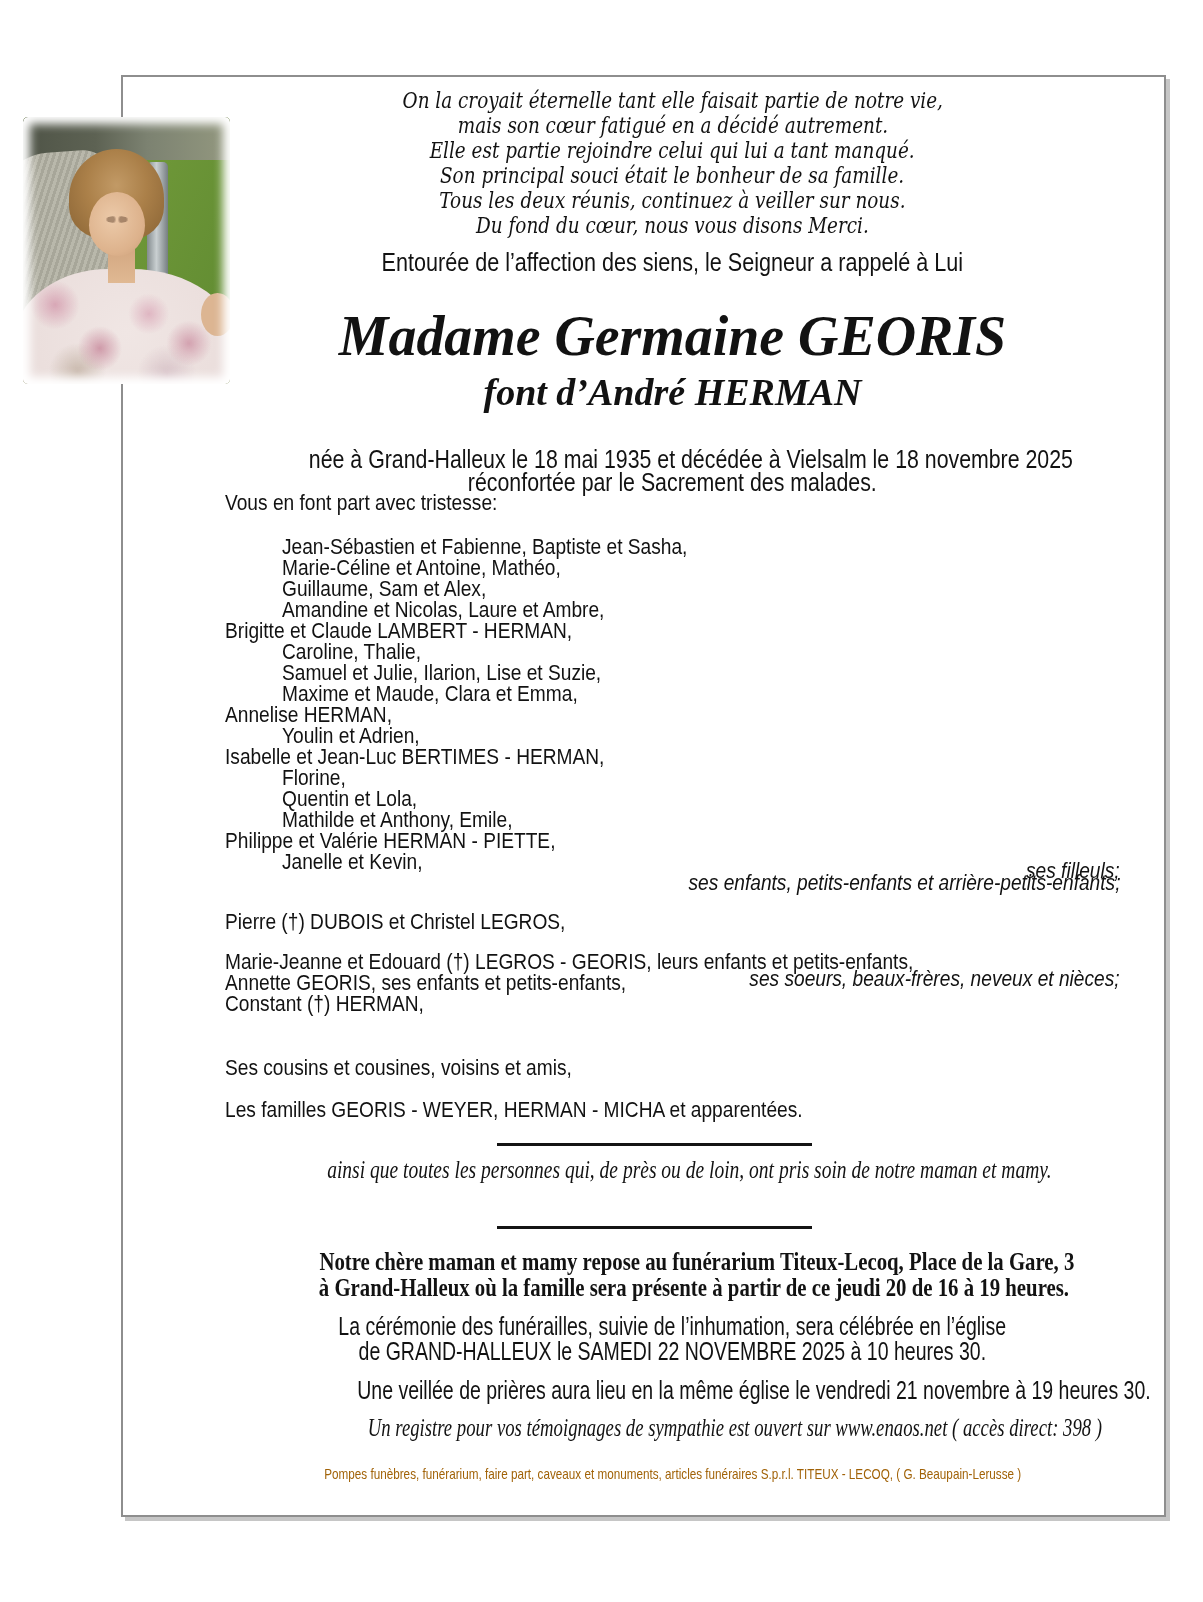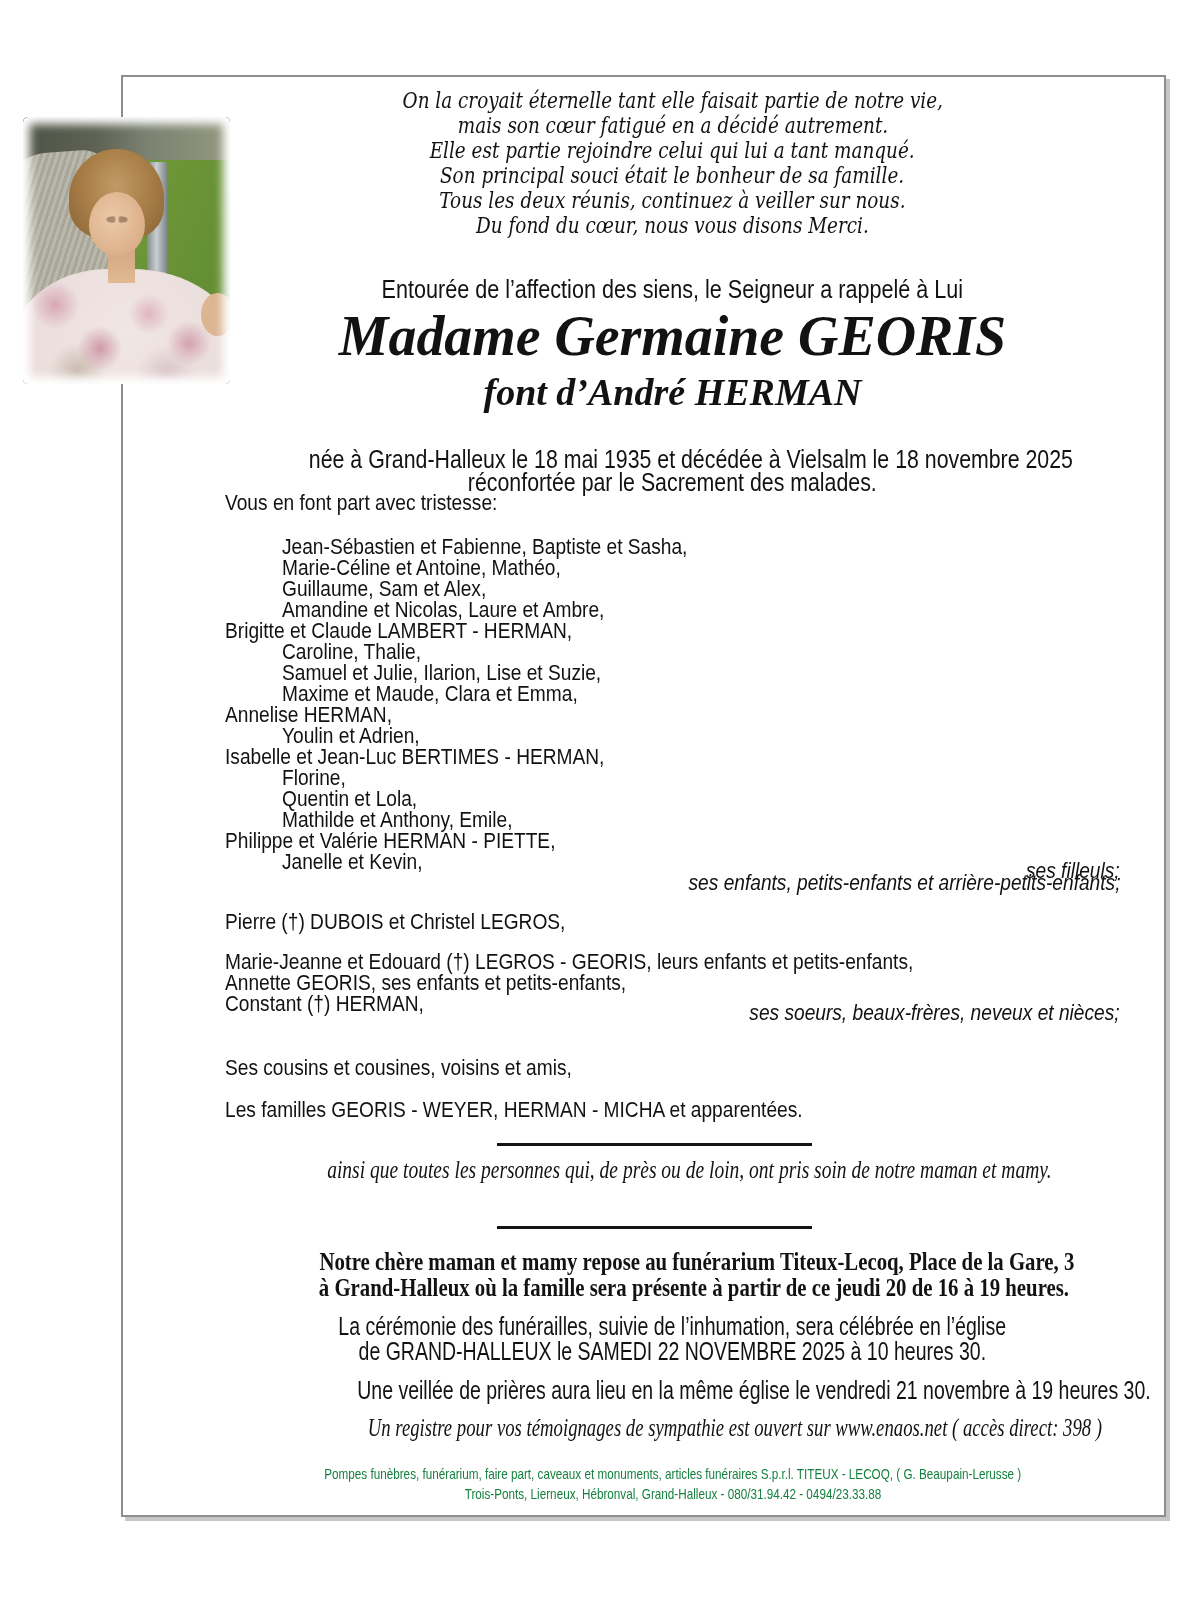--- a/index.html
+++ b/index.html
@@ -17,47 +17,47 @@
   
   .blk { position:absolute; left:225px; width:895px; text-align:center; }
   .blk .ln { white-space:nowrap; }
   .blk .ln > span { display:inline-block; white-space:nowrap; transform:scaleX(var(--sx,1)); transform-origin:50% 50%; }
   .left { text-align:left; }
   .left .ln > span { transform-origin:0 50%; }
   .right { text-align:right; }
   .right .ln > span { transform-origin:100% 50%; }
 
   .poem       { top:88px;  font:italic 23px/25px "DejaVu Serif", serif; --sx:0.80; }
-  .intro      { top:275px; font:26px/28px "Liberation Sans", sans-serif; --sx:0.83; }
+  .intro      { top:248px; font:26px/28px "Liberation Sans", sans-serif; --sx:0.83; }
   .title      { top:306px; font:italic 700 57px/60px "Liberation Serif", serif; --sx:0.98; }
   .subtitle   { top:372px; font:italic 700 38px/40px "Liberation Serif", serif; --sx:1; }
   .lifeline   { top:448px; font:26px/23px "Liberation Sans", sans-serif; --sx:0.82; }
   .announce   { top:492px; font:22px/21px "Liberation Sans", sans-serif; --sx:0.87; }
 
   .family     { top:536px; font:22px/21px "Liberation Sans", sans-serif; --sx:0.87; }
   .family .ln.indent > span { margin-left:57px; }
 
   .note       { font:italic 22px/21px "Liberation Sans", sans-serif; --sx:0.87; }
   .note-children { top:872px; }
   .godchildren  { top:911px; font:22px/21px "Liberation Sans", sans-serif; --sx:0.87; }
   .god-note     { top:860px;text-decoration:underline; }
   .siblings     { top:951px; font:22px/21px "Liberation Sans", sans-serif; --sx:0.87; }
-  .sib-note     { top:1002px; }
+  .sib-note     { top:968px; }
   .cousins      { top:1057px; font:22px/21px "Liberation Sans", sans-serif; --sx:0.87; }
   .families     { top:1099px; font:22px/21px "Liberation Sans", sans-serif; --sx:0.87; }
 
   .divider { position:absolute; left:497px; width:315px; height:0; border-top:3px solid #141414; }
   .div1 { top:1143px; } .div2 { top:1226px; }
 
   .thanks    { top:1157px; font:italic 25px/26px "Liberation Serif", serif; --sx:0.78; }
   .repose    { top:1249px; font:700 26px/26px "Liberation Serif", serif; --sx:0.80; }
   .ceremony  { top:1314px; font:26px/25px "Liberation Sans", sans-serif; --sx:0.75; }
   .vigil     { top:1378px; font:26px/25px "Liberation Sans", sans-serif; --sx:0.75; }
   .register  { top:1414px; font:italic 26px/27px "Liberation Serif", serif; --sx:0.72; }
-  .footer    { top:1464px; font:15px/20px "Liberation Sans", sans-serif; --sx:0.78; color:#15803d; }
+  .footer    { top:1464px; font:15px/20px "Liberation Sans", sans-serif; --sx:0.78; color:#a16207; }
 
   
   .photo {
     position:absolute; left:23px; top:117px; width:207px; height:267px; z-index:3;
     overflow:hidden; border-radius:5px;
     background:linear-gradient(115deg,#86aa4b 0%,#6e9738 45%,#5f8a31 100%);
   }
   .ph-hedge { position:absolute; left:0; top:0; width:100%; height:16%;
     background:linear-gradient(90deg,#4f5447 0%,#5d6253 35%,#7c8271 60%,#93987f 100%); }
   .ph-chair { position:absolute; left:-14%; top:13%; width:66%; height:92%;
@@ -208,16 +208,15 @@
   <div class="blk vigil">
     <div class="ln"><span>Une veillée de prières aura lieu en la même église le vendredi 21 novembre à 19 heures 30.</span></div>
   </div>
 
   <div class="blk register">
     <div class="ln"><span>Un registre pour vos témoignages de sympathie est ouvert sur www.enaos.net ( accès direct: 398 )</span></div>
   </div>
 
   <div class="blk footer">
     <div class="ln"><span>Pompes funèbres, funérarium, faire part, caveaux et monuments, articles funéraires  S.p.r.l.  TITEUX - LECOQ,  ( G. Beaupain-Lerusse )</span></div>
-    <div class="ln"><span>Trois-Ponts, Lierneux, Hébronval, Grand-Halleux  -  080/31.94.42  -  0494/23.33.88</span></div>
   </div>
 
 </div>
 
 </body></html>

